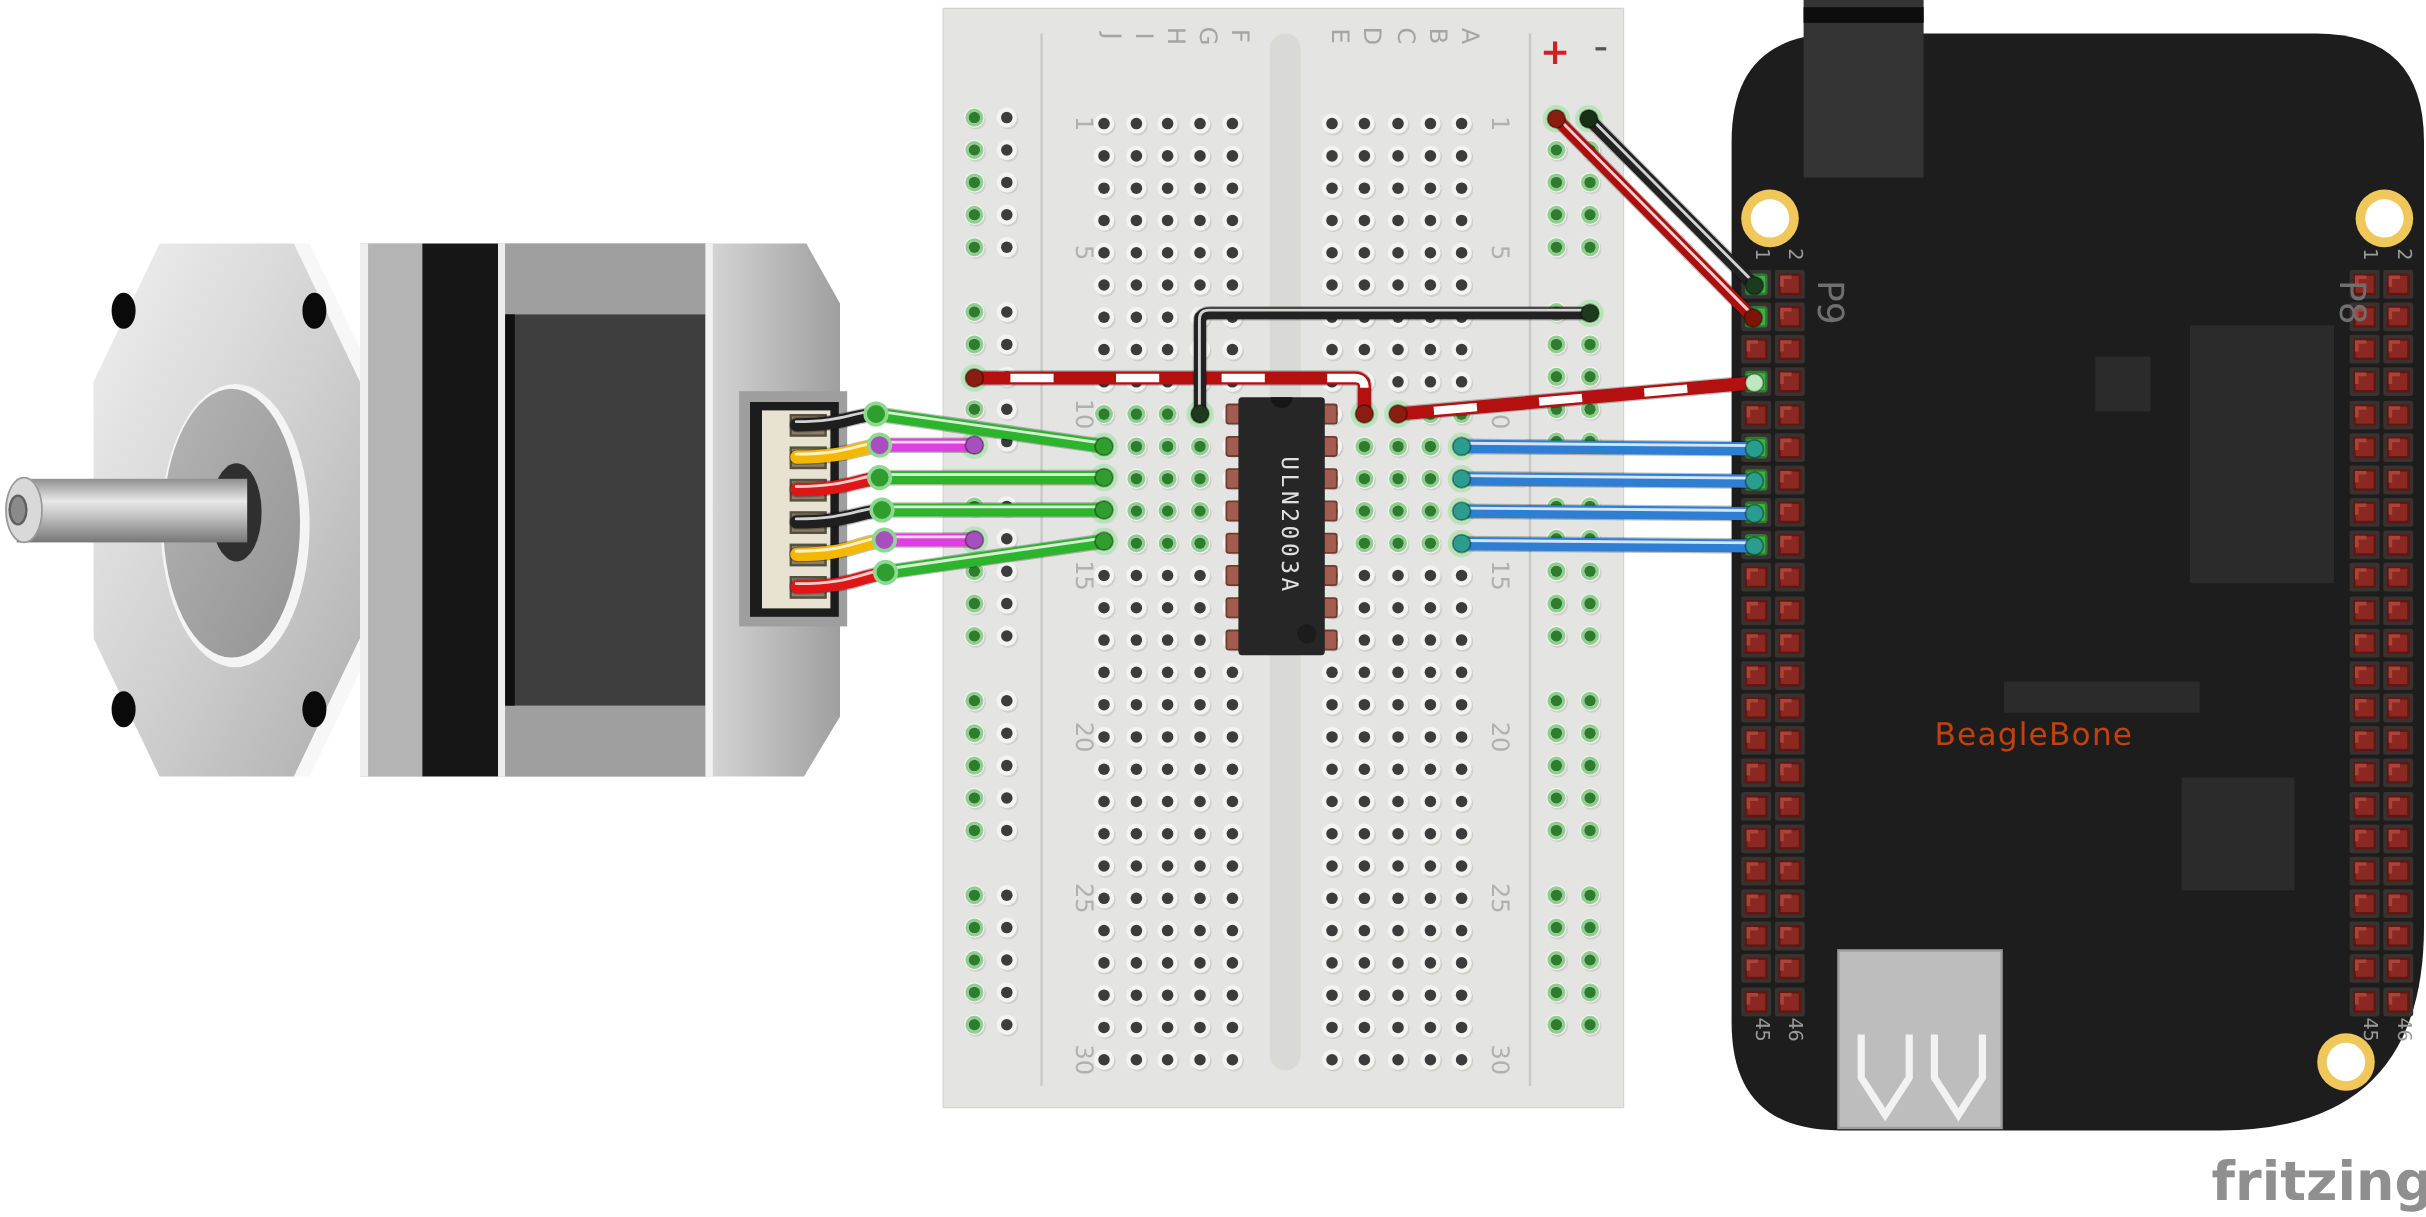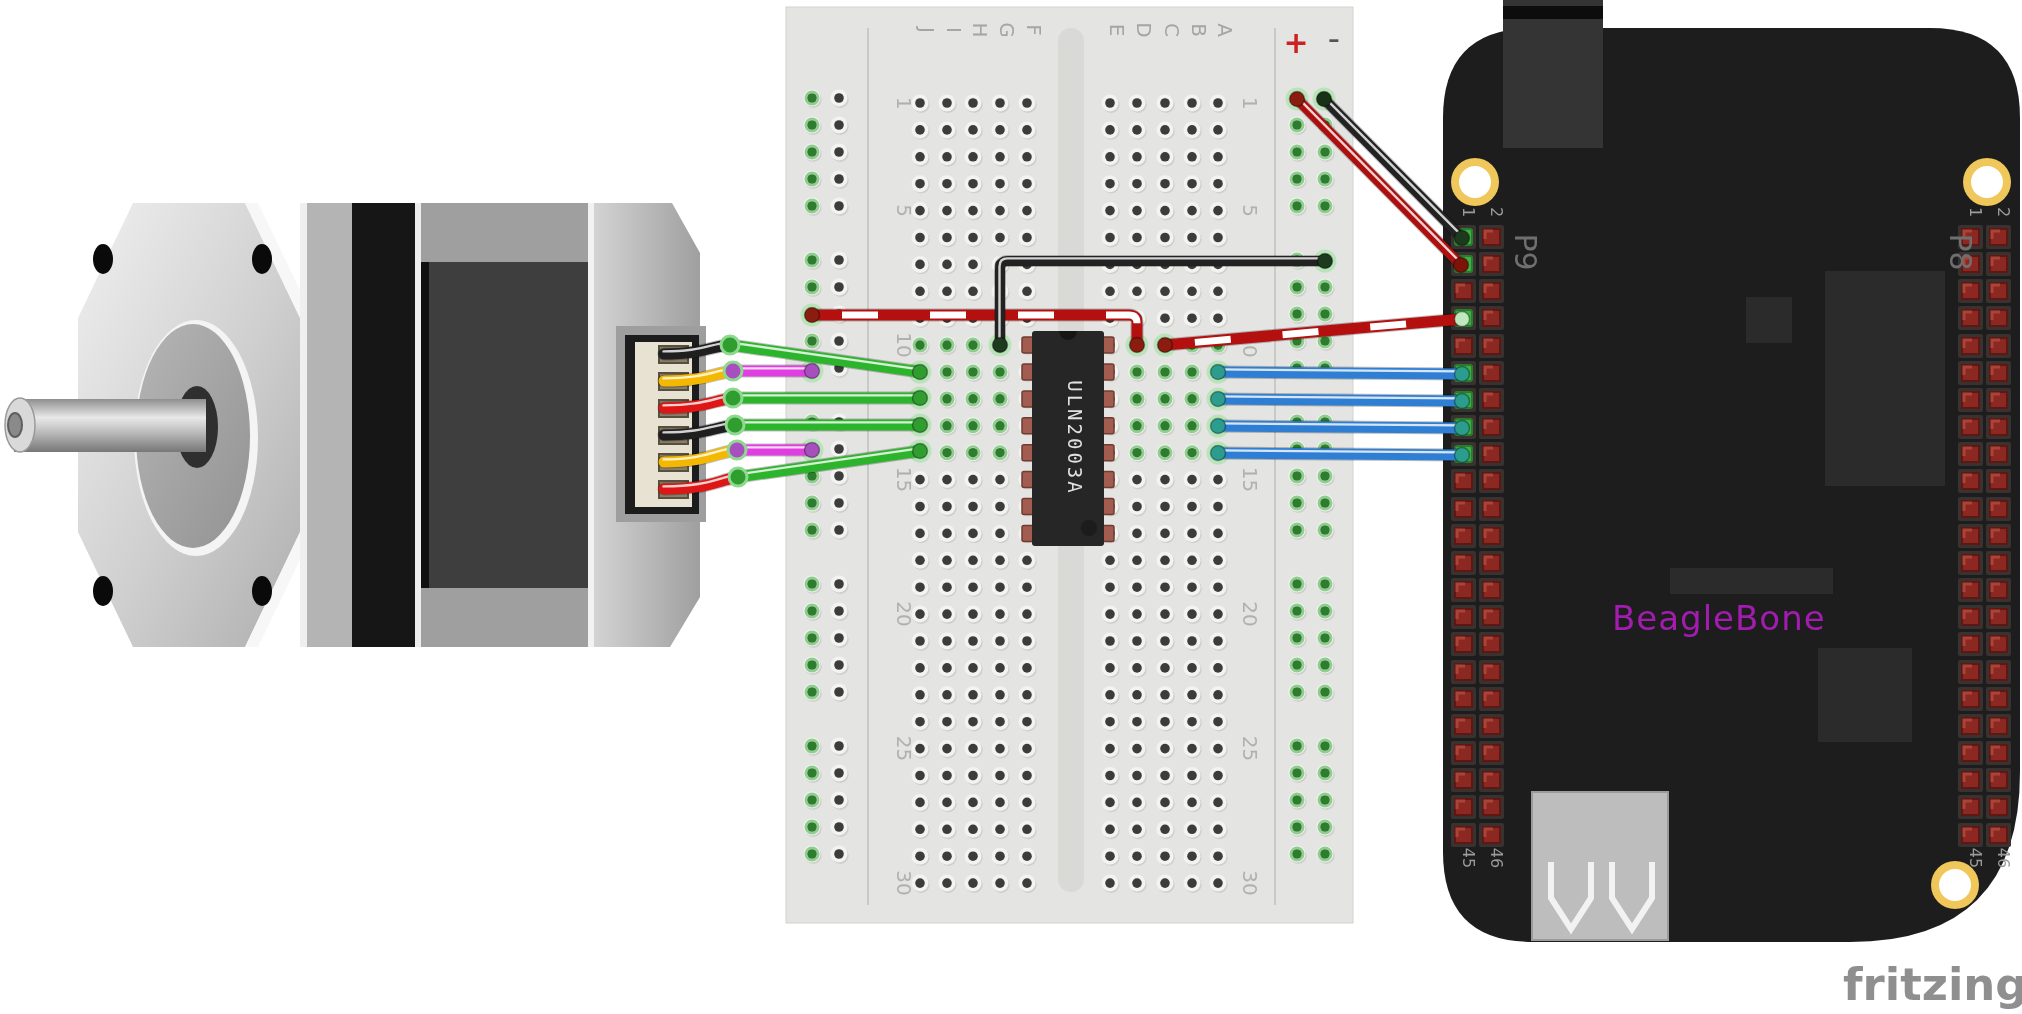--- a/index.html
+++ b/index.html
@@ -1,19 +1,19 @@
 <!DOCTYPE html>
 <html><head>
 <meta charset="utf-8">
 <style>
   html,body{margin:0;padding:0;background:#fff;}
   .stage{position:relative;width:2022px;height:1014px;background:#ffffff;overflow:hidden;
          font-family:"DejaVu Sans", sans-serif;}
   svg{position:absolute;left:0;top:0;}
-  .bb-title{position:absolute;left:1612px;top:598px;font-size:34px;color:#a21caf;
+  .bb-title{position:absolute;left:1612px;top:598px;font-size:26px;color:#c2410c;
             letter-spacing:1px;font-family:"DejaVu Sans",sans-serif;}
   .fritzing-logo{position:absolute;left:1843px;top:958px;font-size:45px;font-weight:700;
             color:#8f8f8f;letter-spacing:0px;font-family:"DejaVu Sans",sans-serif;}
 </style>
 </head>
 <body>
 
 <div class="stage">
   <svg id="scene" width="2022" height="1014" viewBox="0 0 2022 1014">
       <defs>

